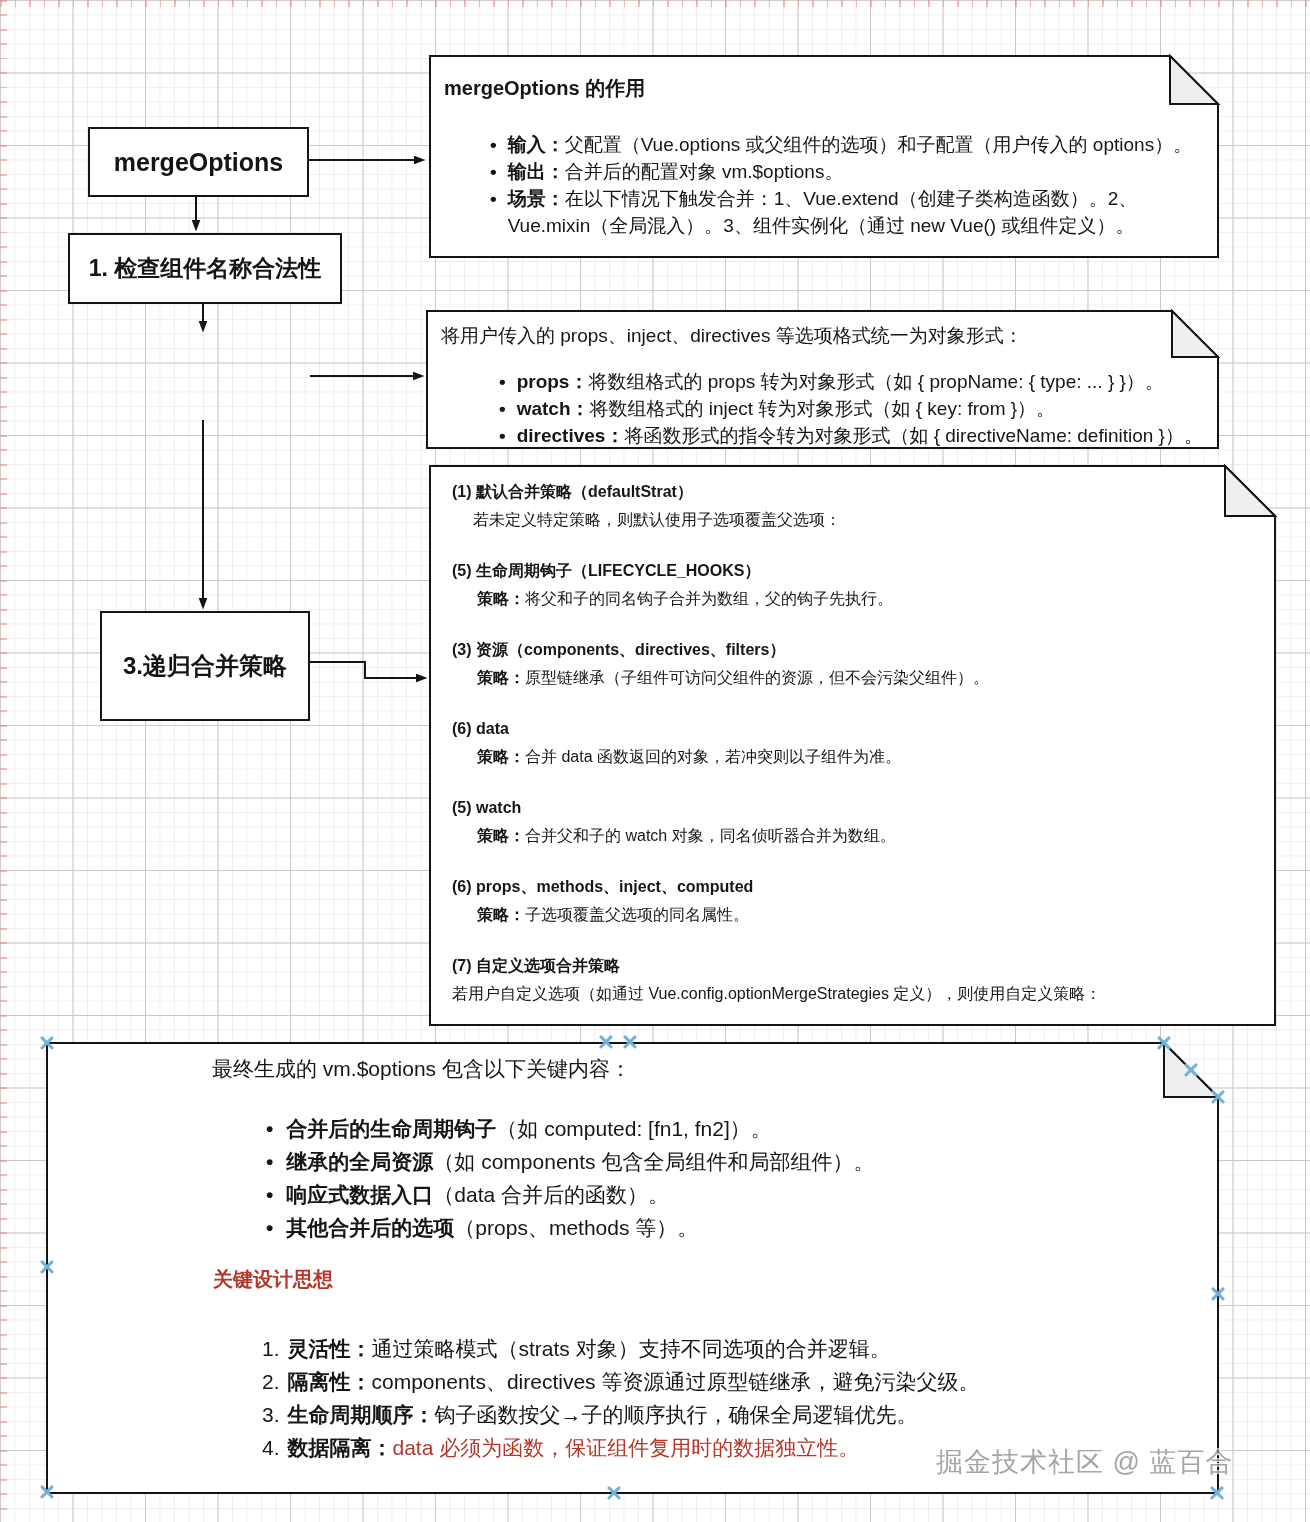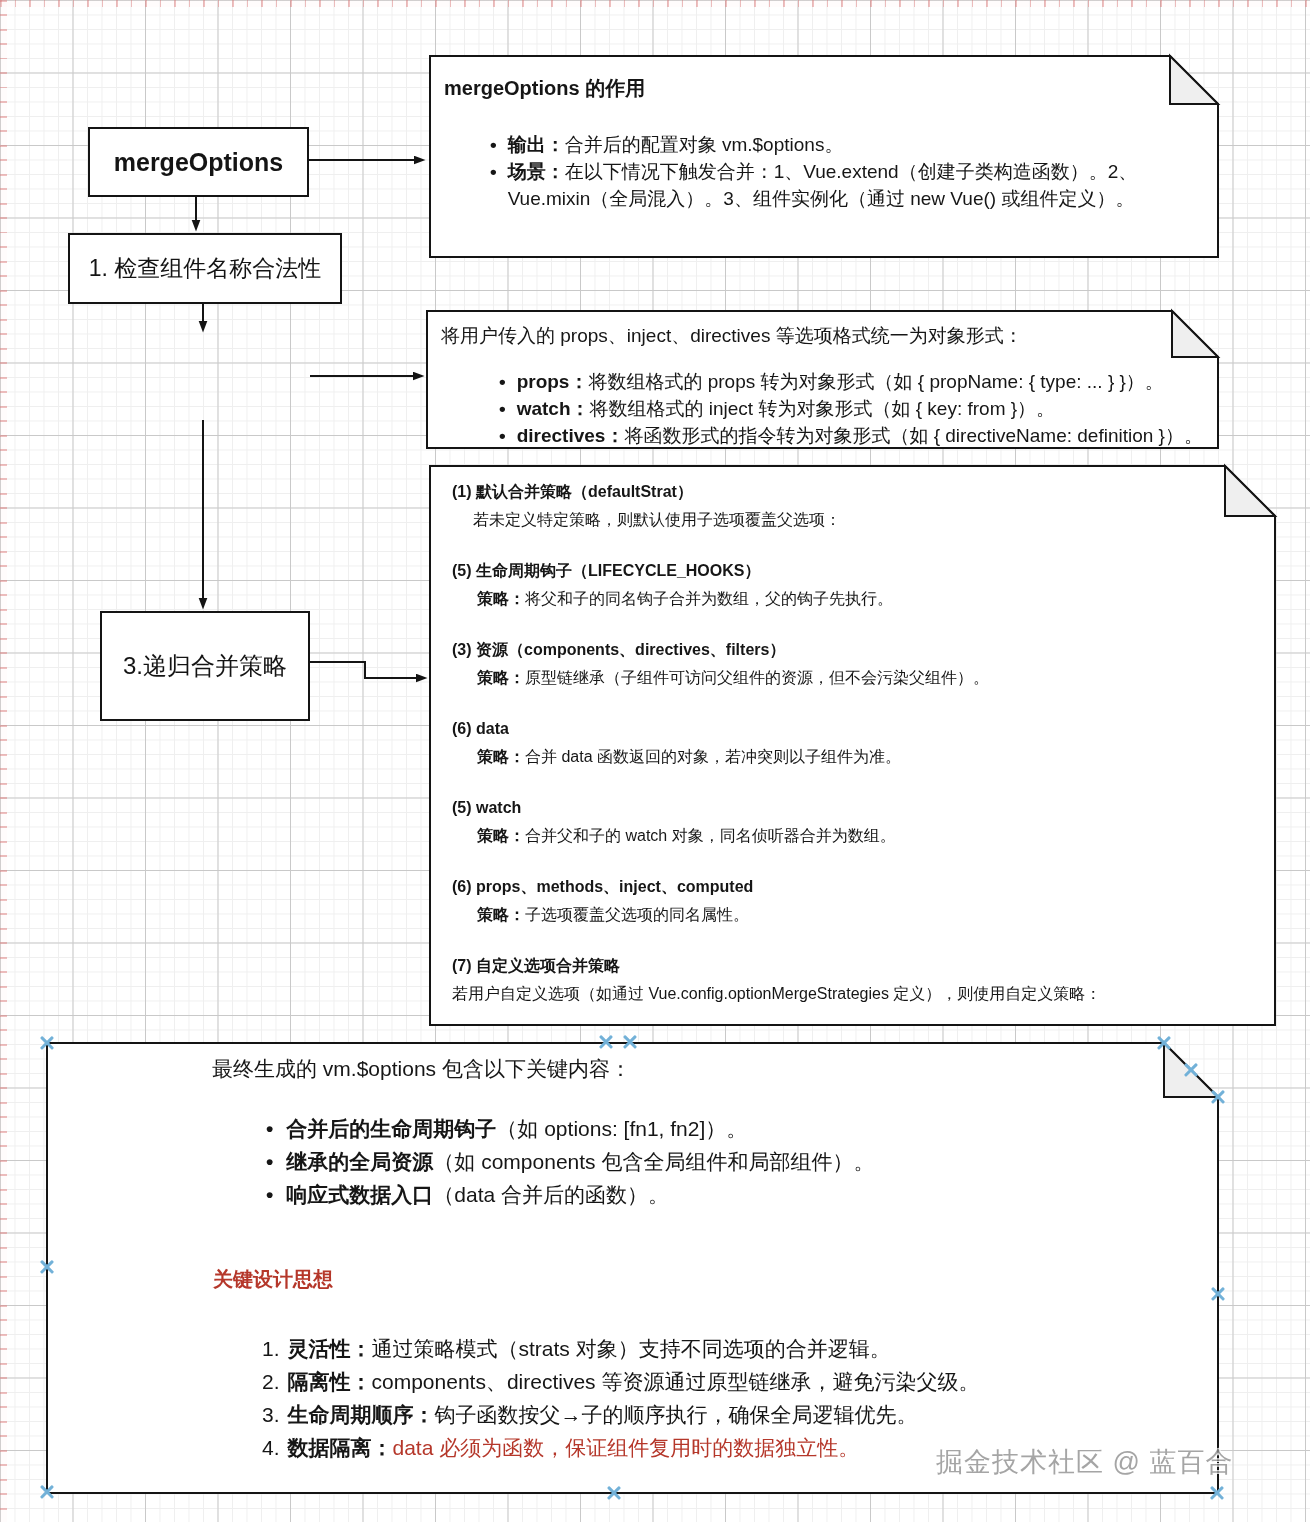--- a/index.html
+++ b/index.html
@@ -14,21 +14,21 @@
       linear-gradient(to bottom,#efefef 1px,transparent 1px);
     background-size:72.5px 72.5px,72.5px 72.5px,14.5px 14.5px,14.5px 14.5px;
   }
   .edge-top{position:absolute;left:0;top:0;width:100%;height:7px;z-index:0;
     background:repeating-linear-gradient(to right,rgba(224,128,128,.5) 0 1.5px,rgba(255,235,235,.15) 1.5px 14.5px);}
   .edge-left{position:absolute;left:0;top:0;width:7px;height:100%;z-index:0;
     background:repeating-linear-gradient(to bottom,rgba(224,128,128,.5) 0 1.5px,rgba(255,235,235,.15) 1.5px 14.5px);}
   #shapes{position:absolute;left:0;top:0;z-index:1;}
   .flowbox{
     position:absolute;background:#fff;border:2px solid #141414;z-index:2;
-    display:flex;align-items:center;justify-content:center;text-align:center;color:#141414;
+    display:flex;align-items:center;justify-content:center;text-align:center;color:#141414;font-weight:bold;
   }
   .fb-root{left:88px;top:127px;width:217px;height:66px;font-size:25px;font-weight:700;}
   .fb-s1{left:68px;top:233px;width:270px;height:67px;font-size:23px;}
   .fb-s2{left:95px;top:333px;width:215px;height:87px;font-size:23px;}
   .fb-s3{left:100px;top:611px;width:206px;height:106px;font-size:24px;}
   .ntext{position:absolute;z-index:2;color:#161616;}
   .b{font-weight:700;}
   .red{color:#b5372a;}
   
   #purpose-text{left:444px;top:74px;width:762px;font-size:19px;line-height:27px;}
@@ -107,20 +107,23 @@
     <span>1. 检查组件名称合法性</span>
   </div>
   <div class="flowbox fb-s3">
     <span>3.递归合并策略</span>
   </div>
 
   <div class="ntext" id="purpose-text">
     <div class="n-title">mergeOptions 的作用</div>
     <div class="blist">
       <div class="bullet">
+        <div class="btxt"><span class="b">输入：</span><span>父配置（Vue.options 或父组件的选项）和子配置（用户传入的 options）。</span></div>
+      </div>
+      <div class="bullet">
         <div class="btxt"><span class="b">输出：</span><span>合并后的配置对象 vm.$options。</span></div>
       </div>
       <div class="bullet">
         <div class="btxt"><span class="b">场景：</span><span>在以下情况下触发合并：1、Vue.extend（创建子类构造函数）。2、Vue.mixin（全局混入）。3、组件实例化（通过 new Vue() 或组件定义）。</span></div>
       </div>
     </div>
   </div>
 
   <div class="ntext" id="normalize-text">
     <div>将用户传入的 props、inject、directives 等选项格式统一为对象形式：</div>
@@ -165,27 +168,30 @@
     <div class="s-item">
       <div class="s-head">(7) 自定义选项合并策略</div>
       <div class="s-sub flush"><span class="b"></span><span>若用户自定义选项（如通过 Vue.config.optionMergeStrategies 定义），则使用自定义策略：</span></div>
     </div>
   </div>
 
   <div class="ntext" id="summary-title">最终生成的 vm.$options 包含以下关键内容：</div>
 
   <div class="ntext" id="summary-bullets">
     <div class="bullet">
-      <div class="btxt"><span class="b">合并后的生命周期钩子</span><span>（如 options: [fn1, fn2]）。</span></div>
+      <div class="btxt"><span class="b">合并后的生命周期钩子</span><span>（如 computed: [fn1, fn2]）。</span></div>
     </div>
     <div class="bullet">
       <div class="btxt"><span class="b">继承的全局资源</span><span>（如 components 包含全局组件和局部组件）。</span></div>
     </div>
     <div class="bullet">
       <div class="btxt"><span class="b">响应式数据入口</span><span>（data 合并后的函数）。</span></div>
+    </div>
+    <div class="bullet">
+      <div class="btxt"><span class="b">其他合并后的选项</span><span>（props、methods 等）。</span></div>
     </div>
   </div>
 
   <div class="ntext" id="summary-heading">关键设计思想</div>
 
   <div class="ntext" id="summary-points">
     <div class="p-row">
       <span class="pnum">1.</span><span class="b">灵活性：</span><span>通过策略模式（strats 对象）支持不同选项的合并逻辑。</span>
     </div>
     <div class="p-row">

